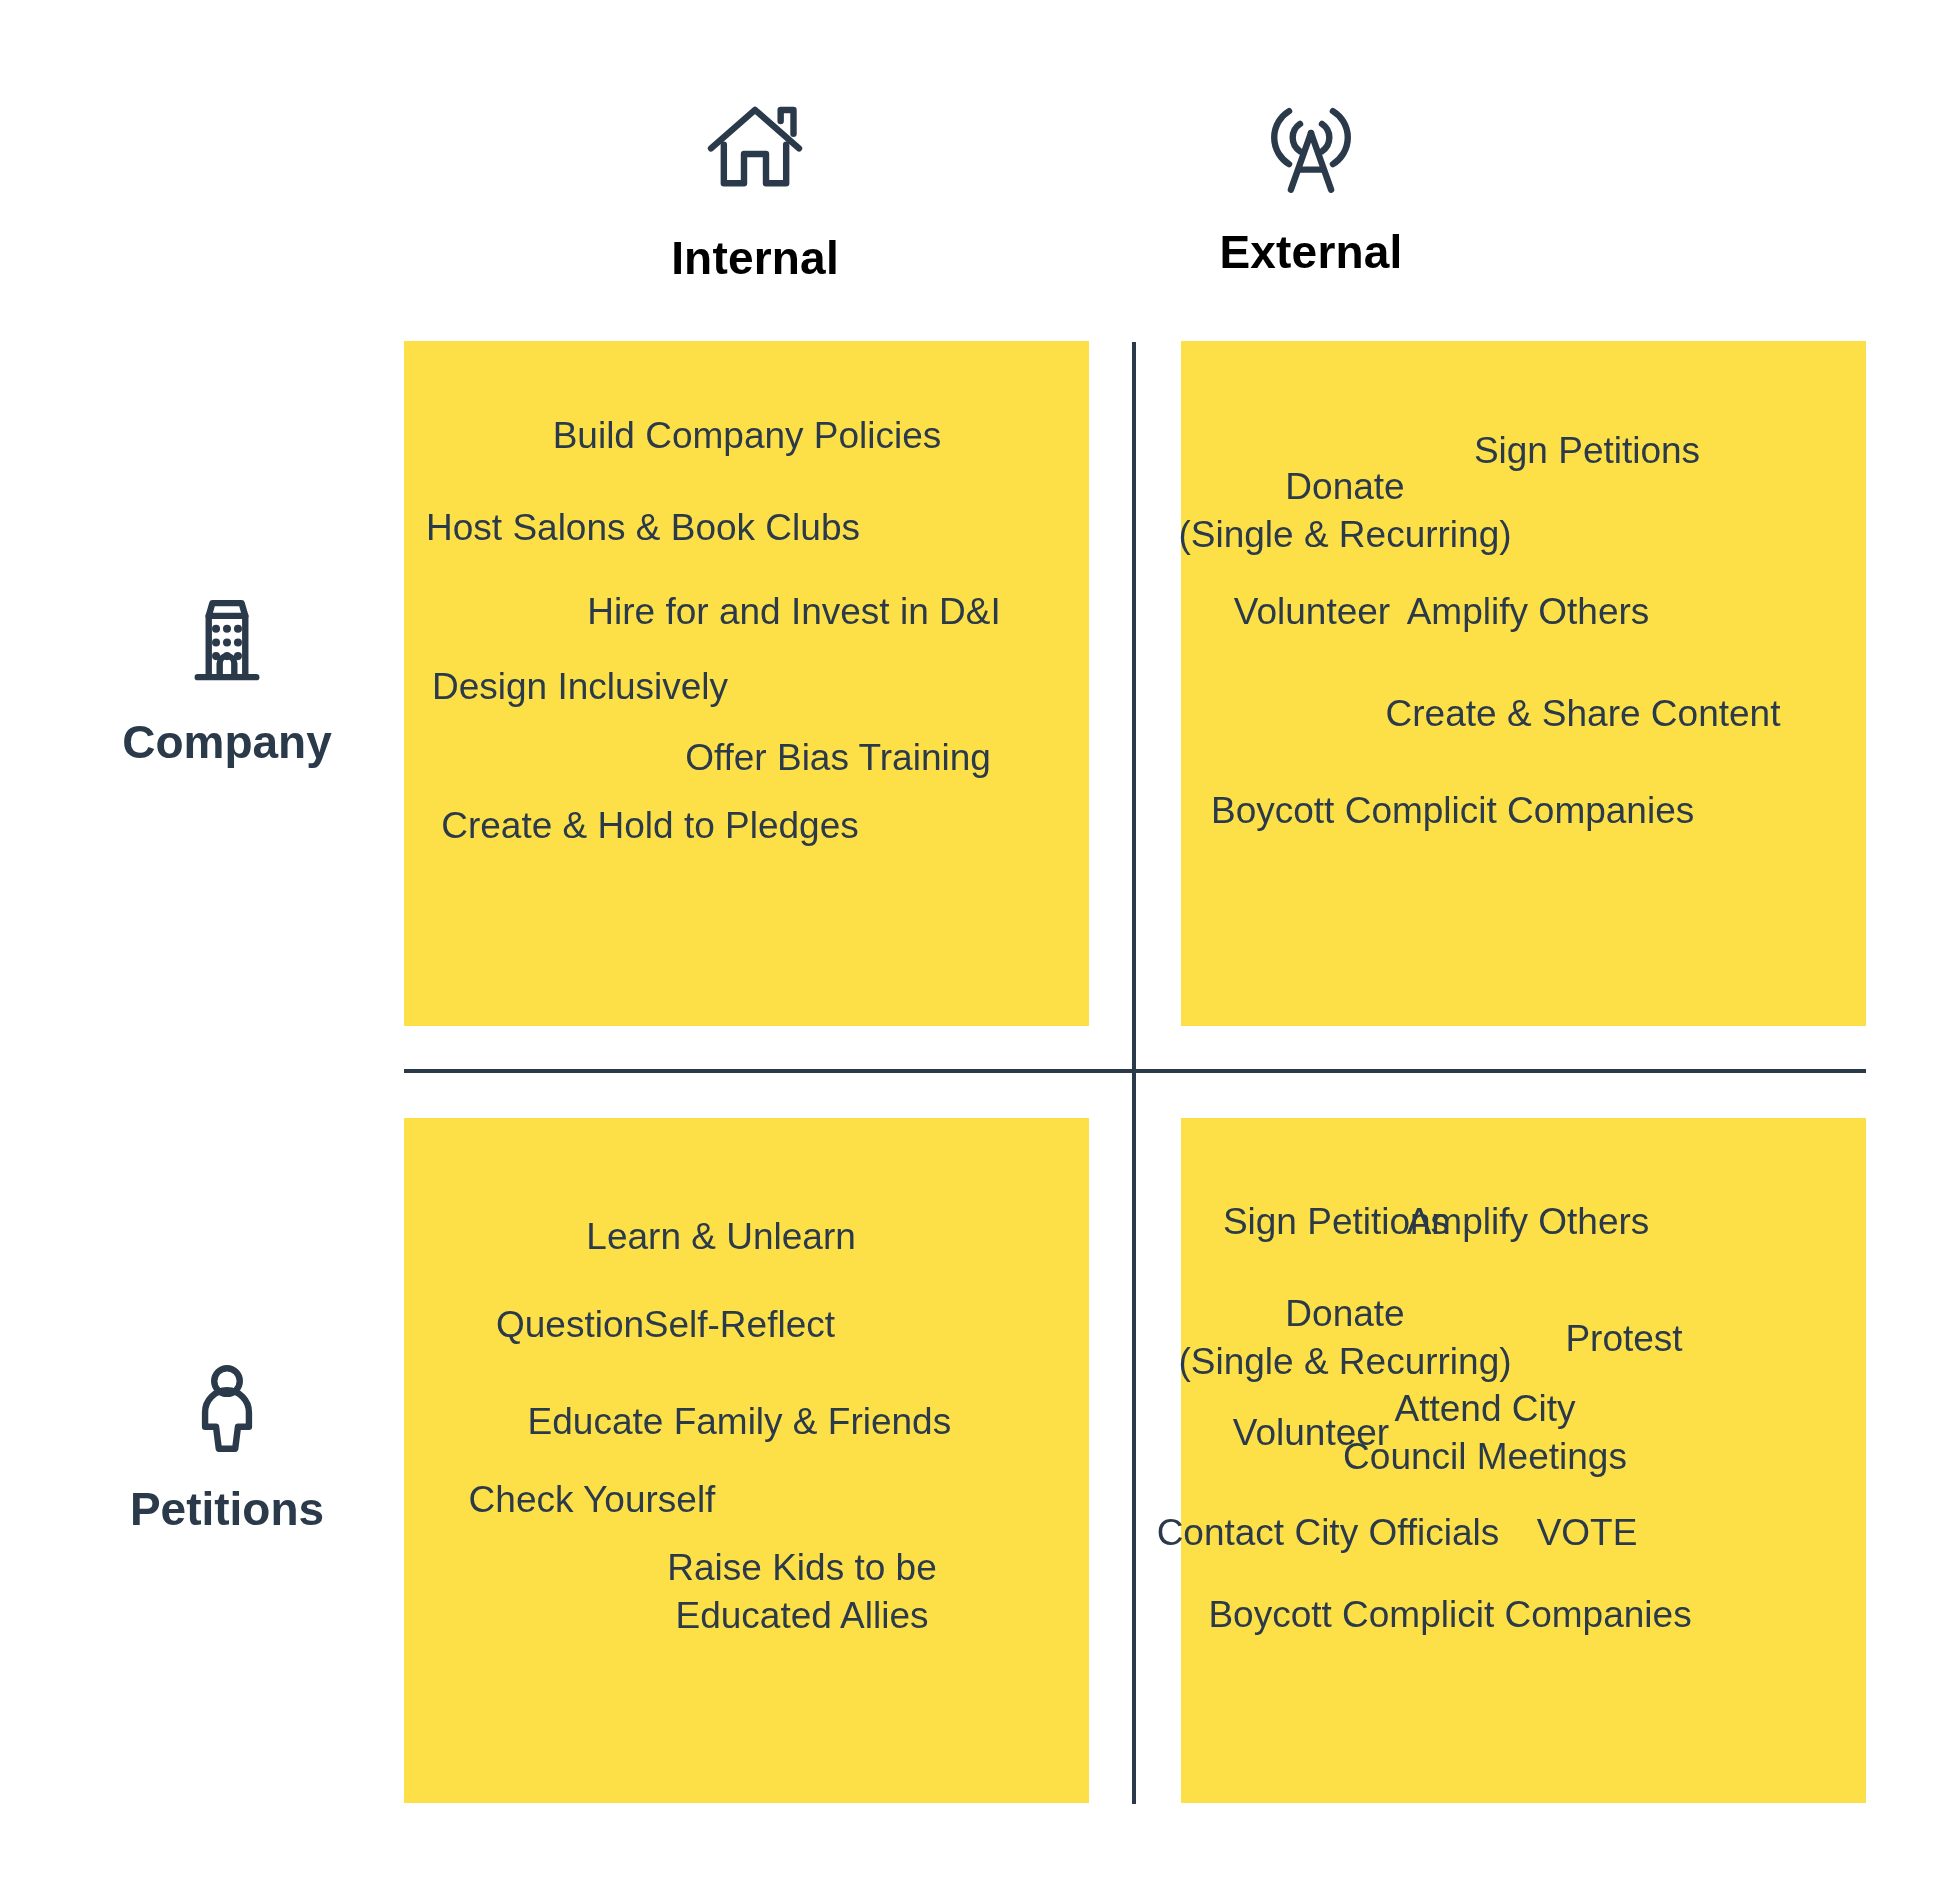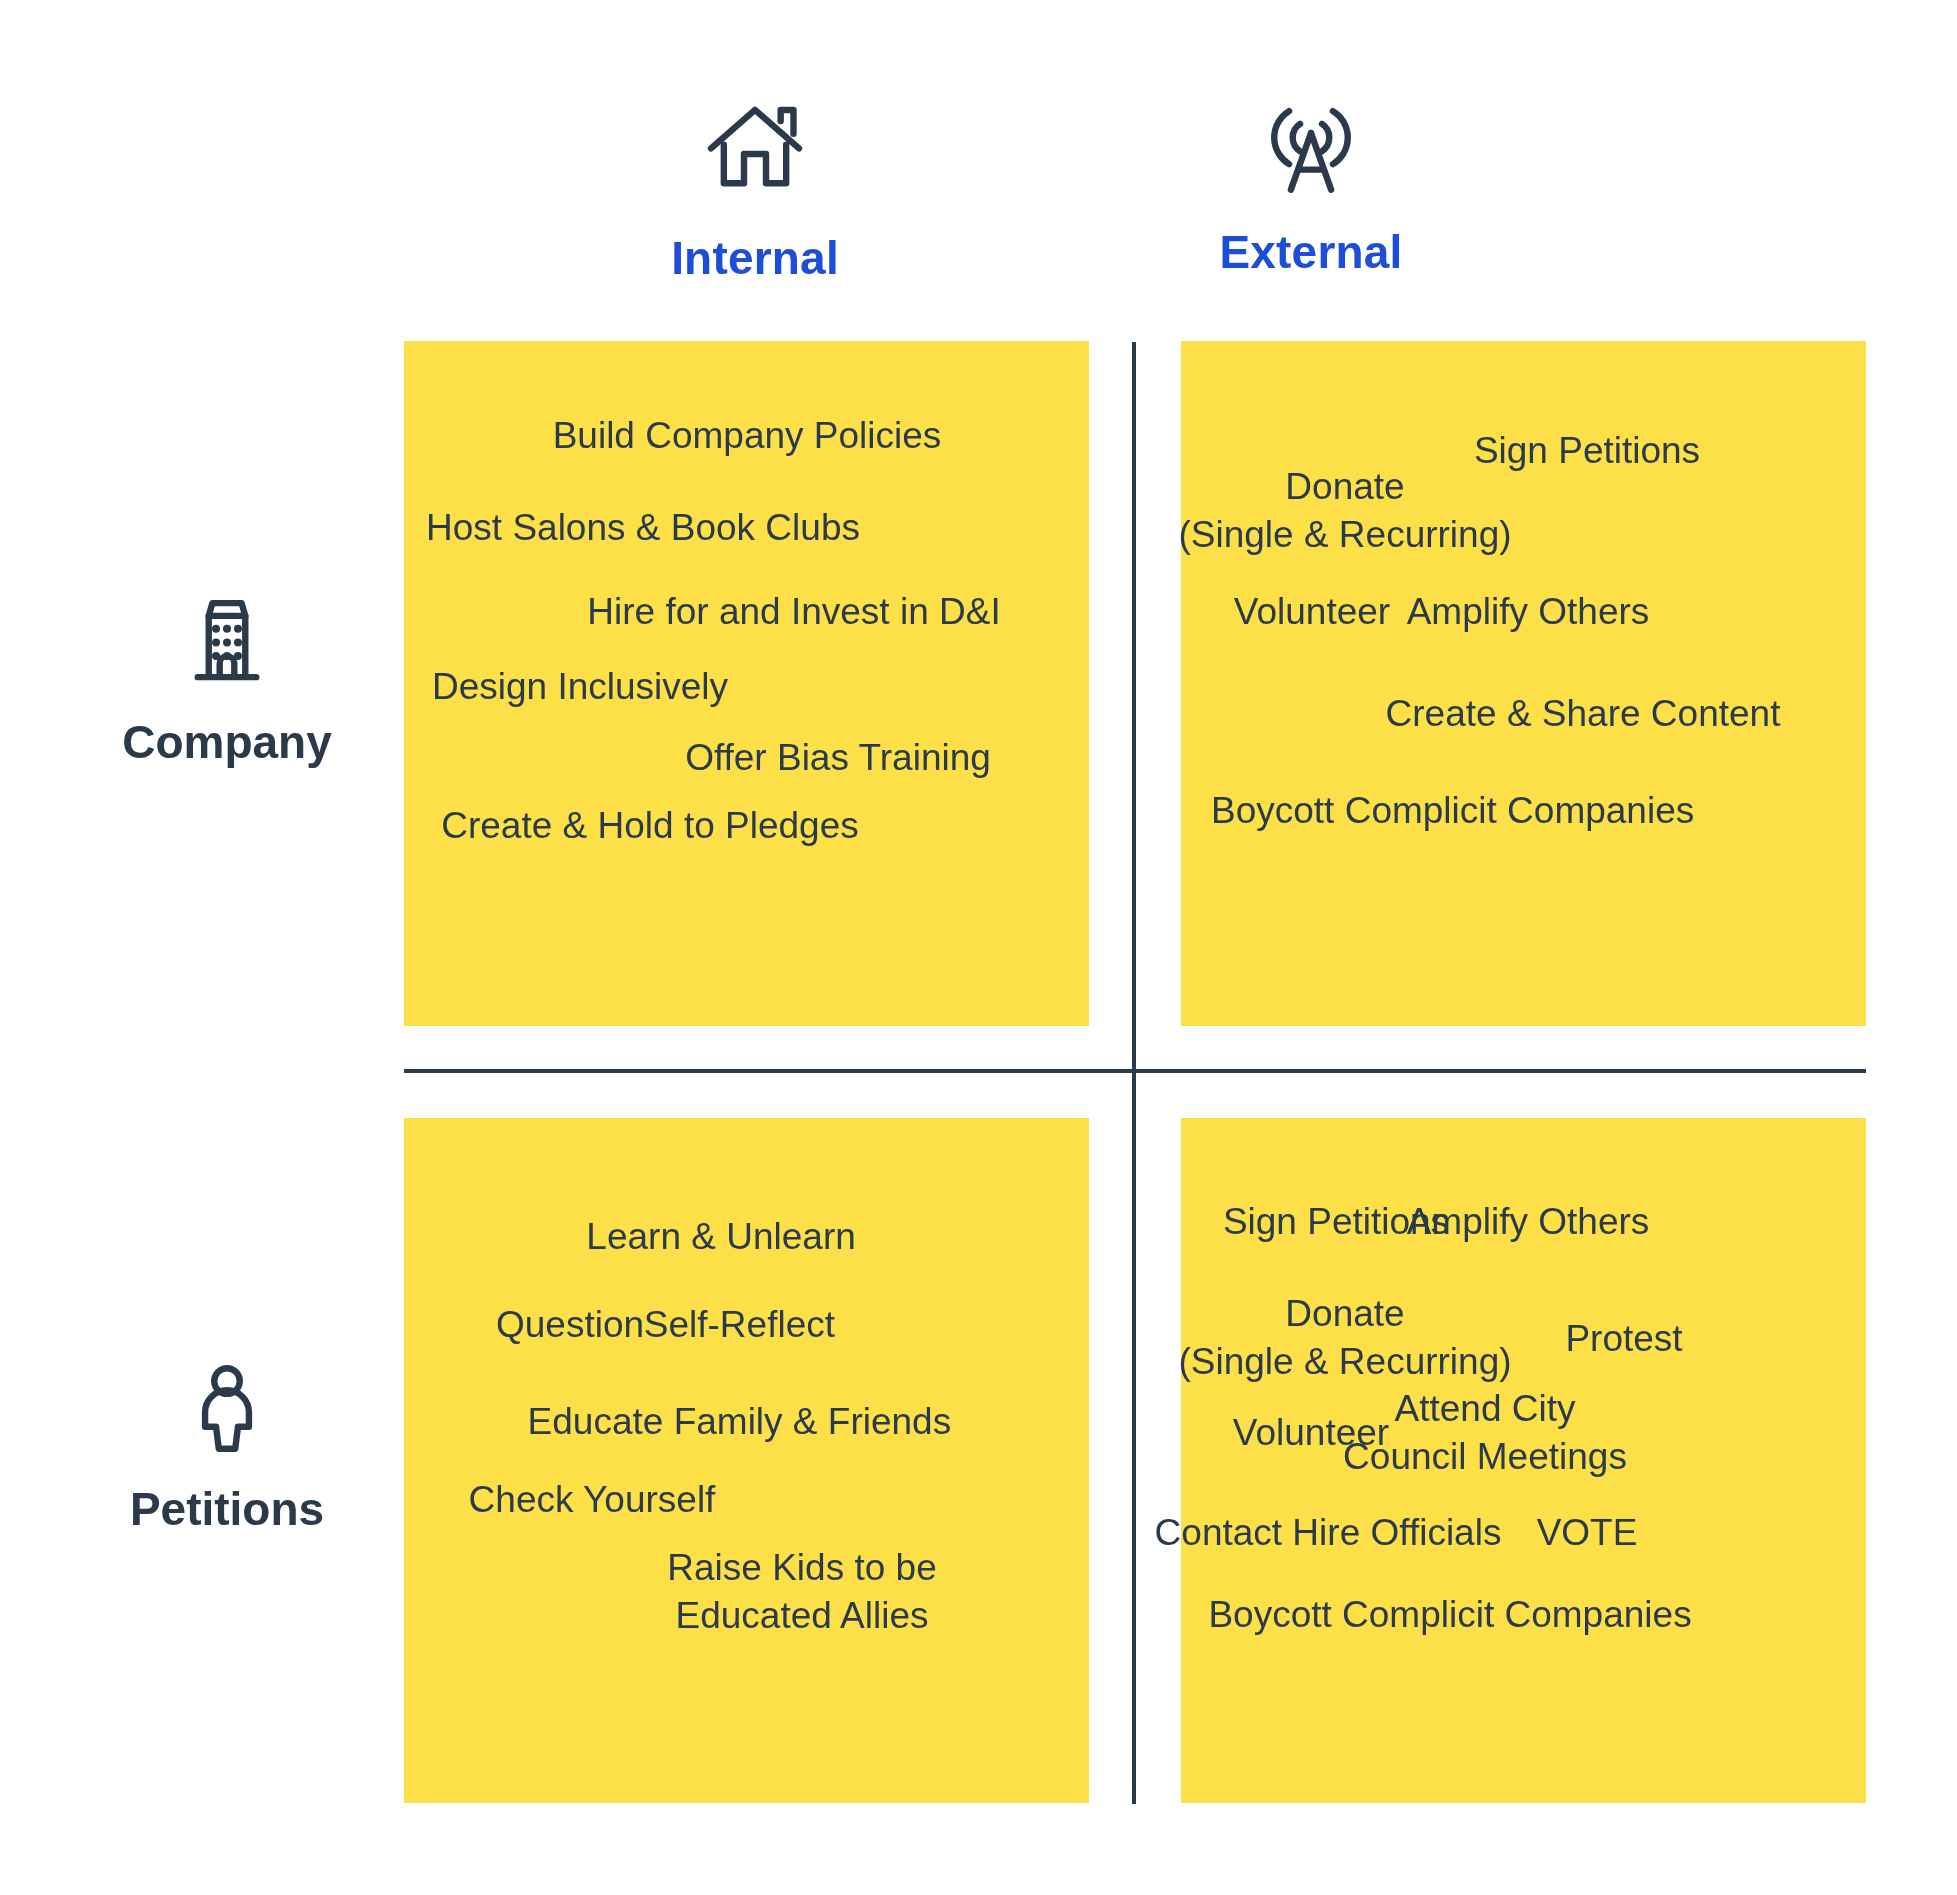--- a/index.html
+++ b/index.html
@@ -32,21 +32,21 @@
   .col-header .icon-wrap {
     display: block;
     height: 110px;
     line-height: 0;
   }
   .col-header .col-label {
     display: block;
     font-size: 46px;
     font-weight: bold;
     letter-spacing: 0.2px;
-    color: #1d4ed8;
+    color: #000000;
     margin-top: 24px;
   }
   #col-internal { left: 563px; top: 97px; }
   #col-external { left: 1119px; top: 91px; }
 
   
   .row-header {
     position: absolute;
     width: 384px;
     text-align: center;
@@ -210,19 +210,19 @@
 
   <div class="quad" id="quad-individual-external">
     <div class="item" style="left:-55px; top:80px; width:420px; text-align:center;">Sign Petitions</div>
     <div class="item" style="left:137px; top:80px; width:420px; text-align:center;">Amplify Others</div>
     <div class="item" style="left:-46px; top:172px; width:420px; text-align:center;">Donate
 (Single &amp; Recurring)</div>
     <div class="item" style="left:233px; top:197px; width:420px; text-align:center;">Protest</div>
     <div class="item" style="left:-80px; top:291px; width:420px; text-align:center;">Volunteer</div>
     <div class="item" style="left:94px; top:267px; width:420px; text-align:center;">Attend City
 Council Meetings</div>
-    <div class="item" style="left:-63px; top:391px; width:420px; text-align:center;">Contact Hire Officials</div>
+    <div class="item" style="left:-63px; top:391px; width:420px; text-align:center;">Contact City Officials</div>
     <div class="item" style="left:196px; top:391px; width:420px; text-align:center;">VOTE</div>
     <div class="item" style="left:27.4px; top:473px; width:420px; text-align:center;">Boycott Complicit Companies</div>
   </div>
 
 </div>
 
 
 </body></html>

